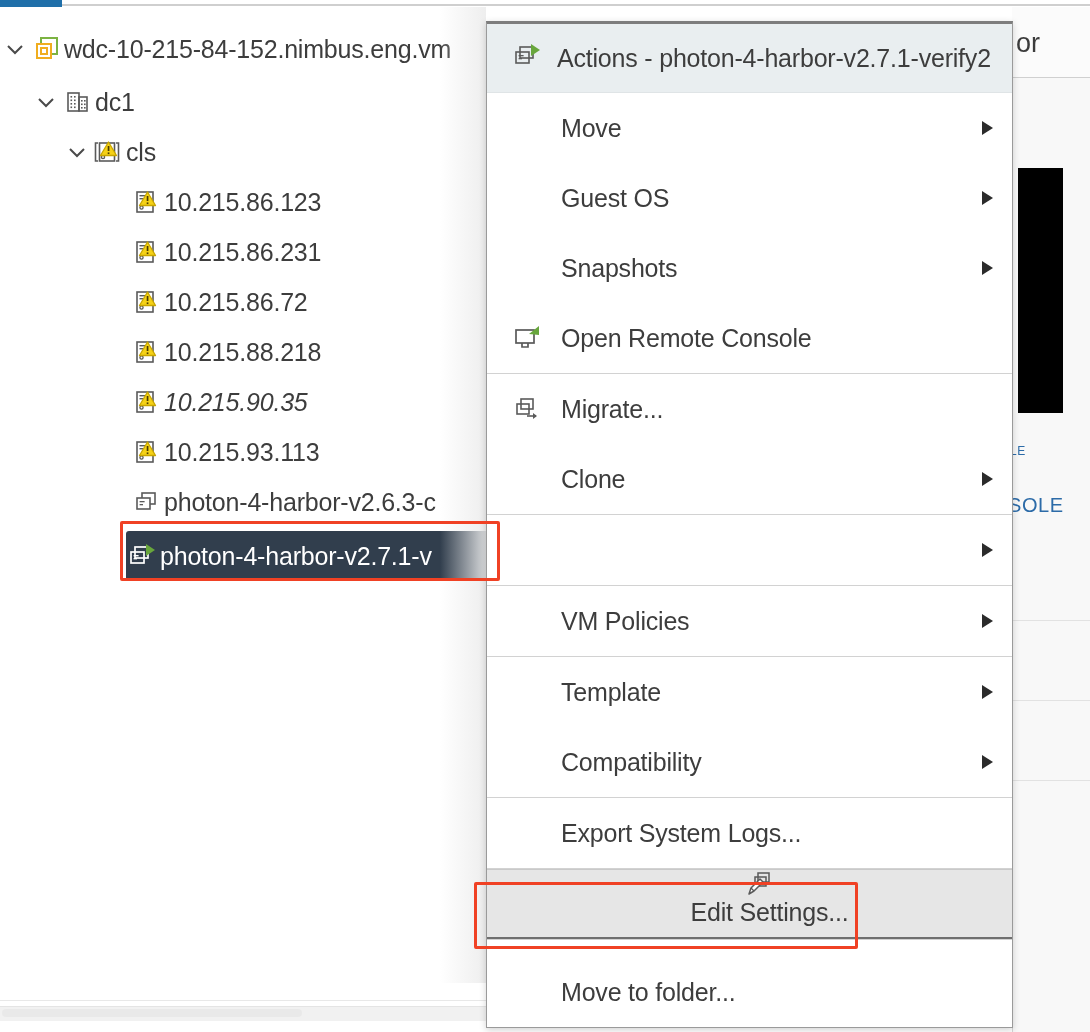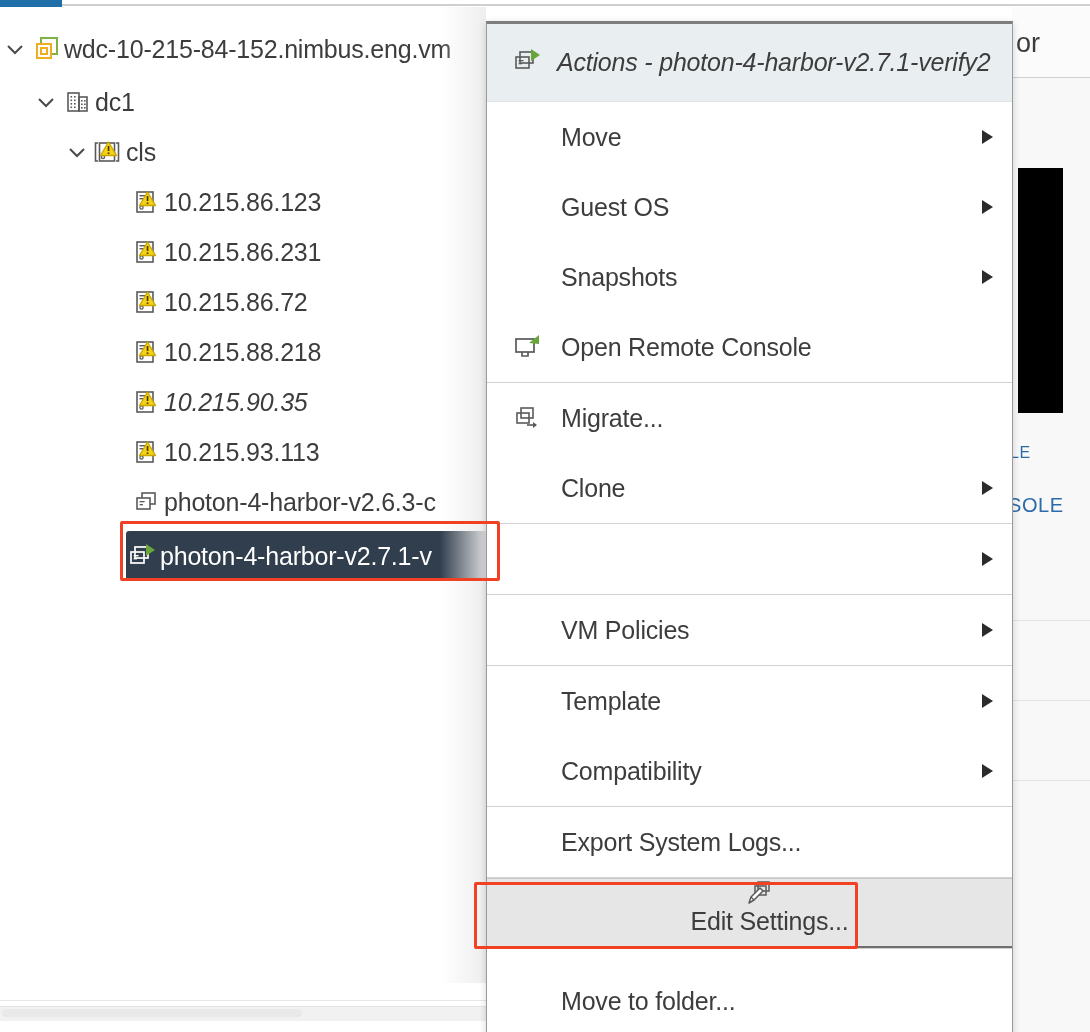--- a/index.html
+++ b/index.html
@@ -69,21 +69,21 @@
   }
   #console-thumb {
     position: absolute;
     left: 1018px; top: 168px;
     width: 45px; height: 245px;
     background: #000000;
   }
   #link-power {
     position: absolute;
     left: 1010px; top: 444px;
-    font-size: 16px;
+    font-size: 12px;
     color: #2c6ba8;
     letter-spacing: 0.6px;
     white-space: nowrap;
     font-weight: 500;
   }
   #link-console {
     position: absolute;
     left: 1008px; top: 494px;
     font-size: 20px;
     color: #2c6ba8;
@@ -190,26 +190,25 @@
     background: #ffffff;
     border: 1px solid #9a9a9a;
     border-top: 3px solid #7d7d7d;
     box-sizing: border-box;
     z-index: 40;
     box-shadow: 0 2px 7px rgba(0,0,0,0.18);
   }
   #menu-header {
     display: flex;
     align-items: center;
-    height: 78px;
+    height: 69px;
     background: #e9eef0;
     border-bottom: 1px solid #dfe4e6;
     padding-left: 26px;
     box-sizing: border-box;
-    font-style: italic;
   }
   #menu-header .hdr-label {
     font-size: 25px;
     color: #3d3d3d;
     margin-left: 14px;
     letter-spacing: -0.2px;
     white-space: nowrap;
   }
   .menu-group {
     border-bottom: 1px solid #d2d2d2;

